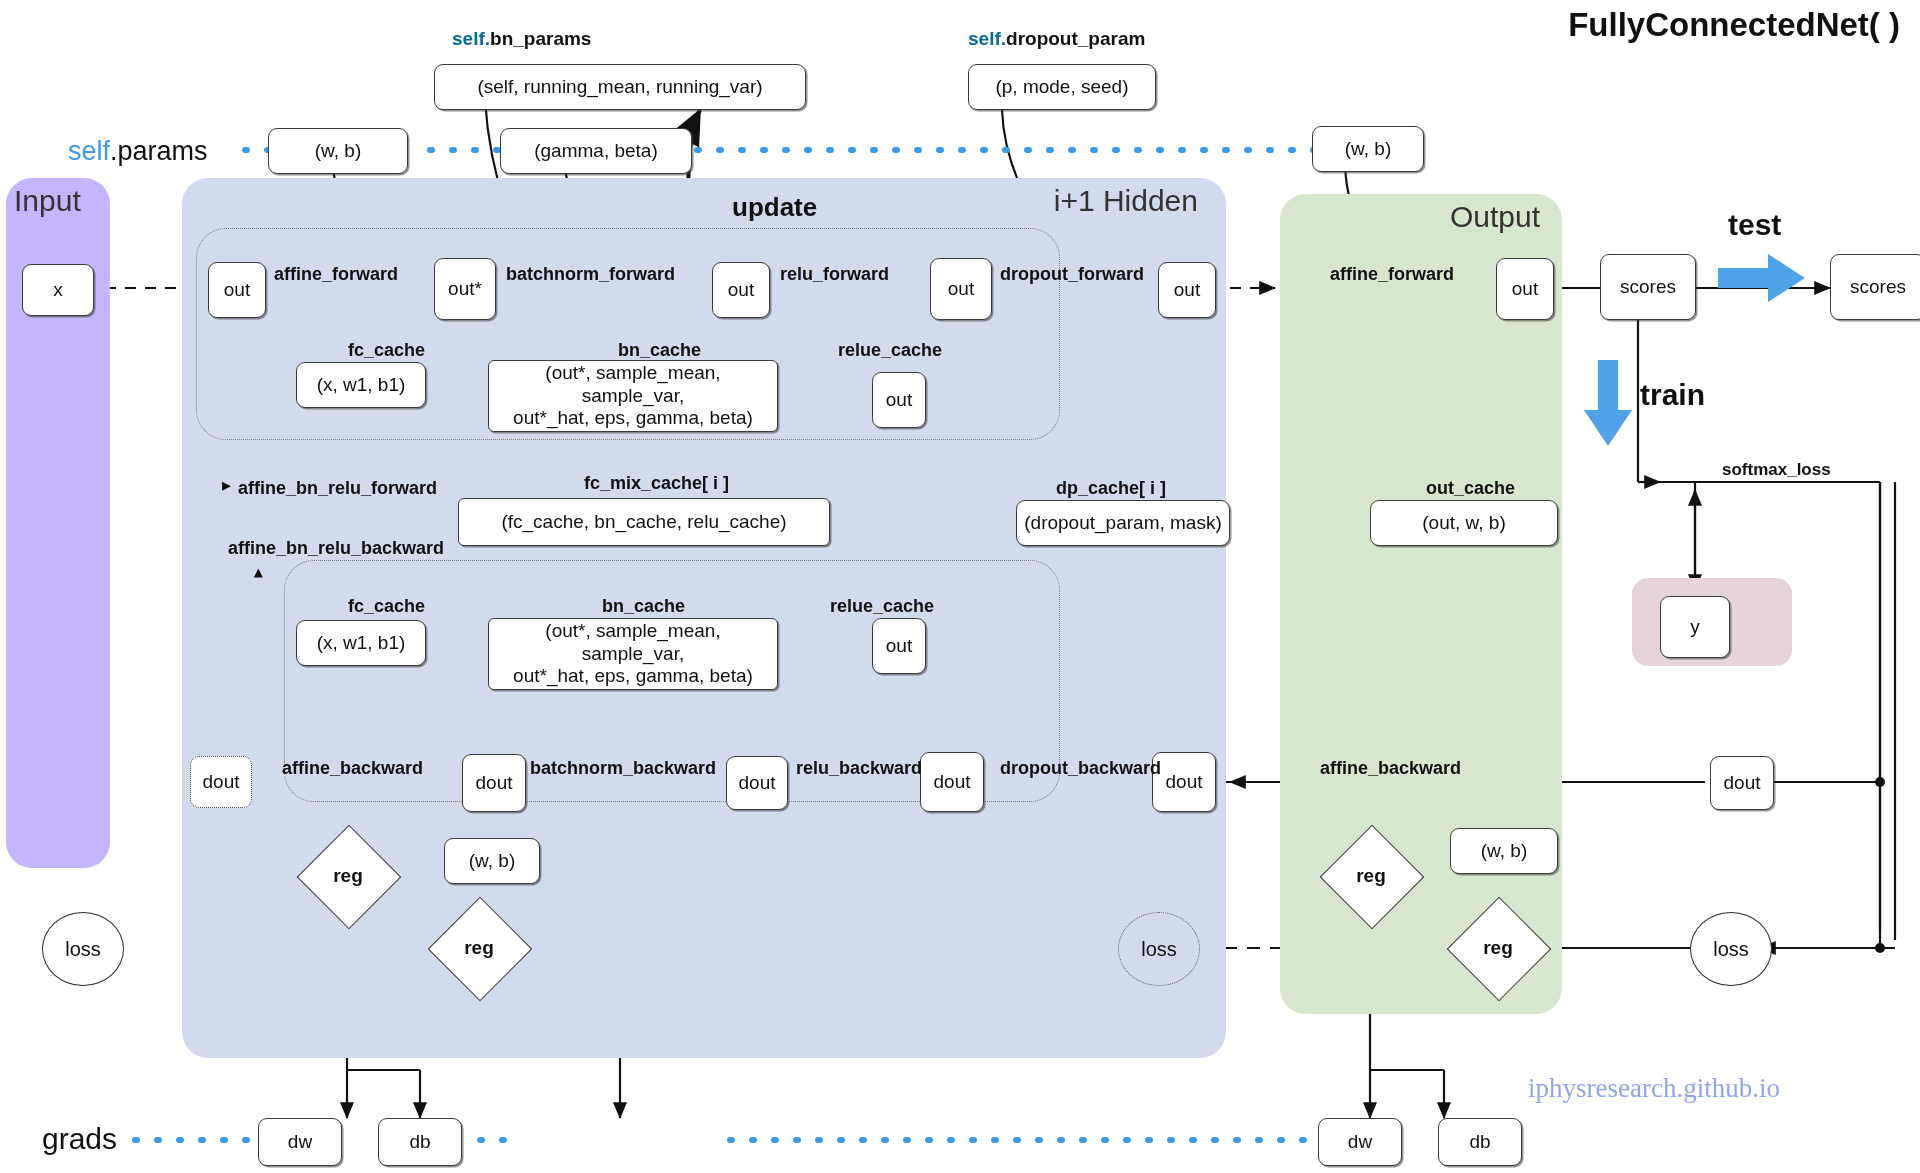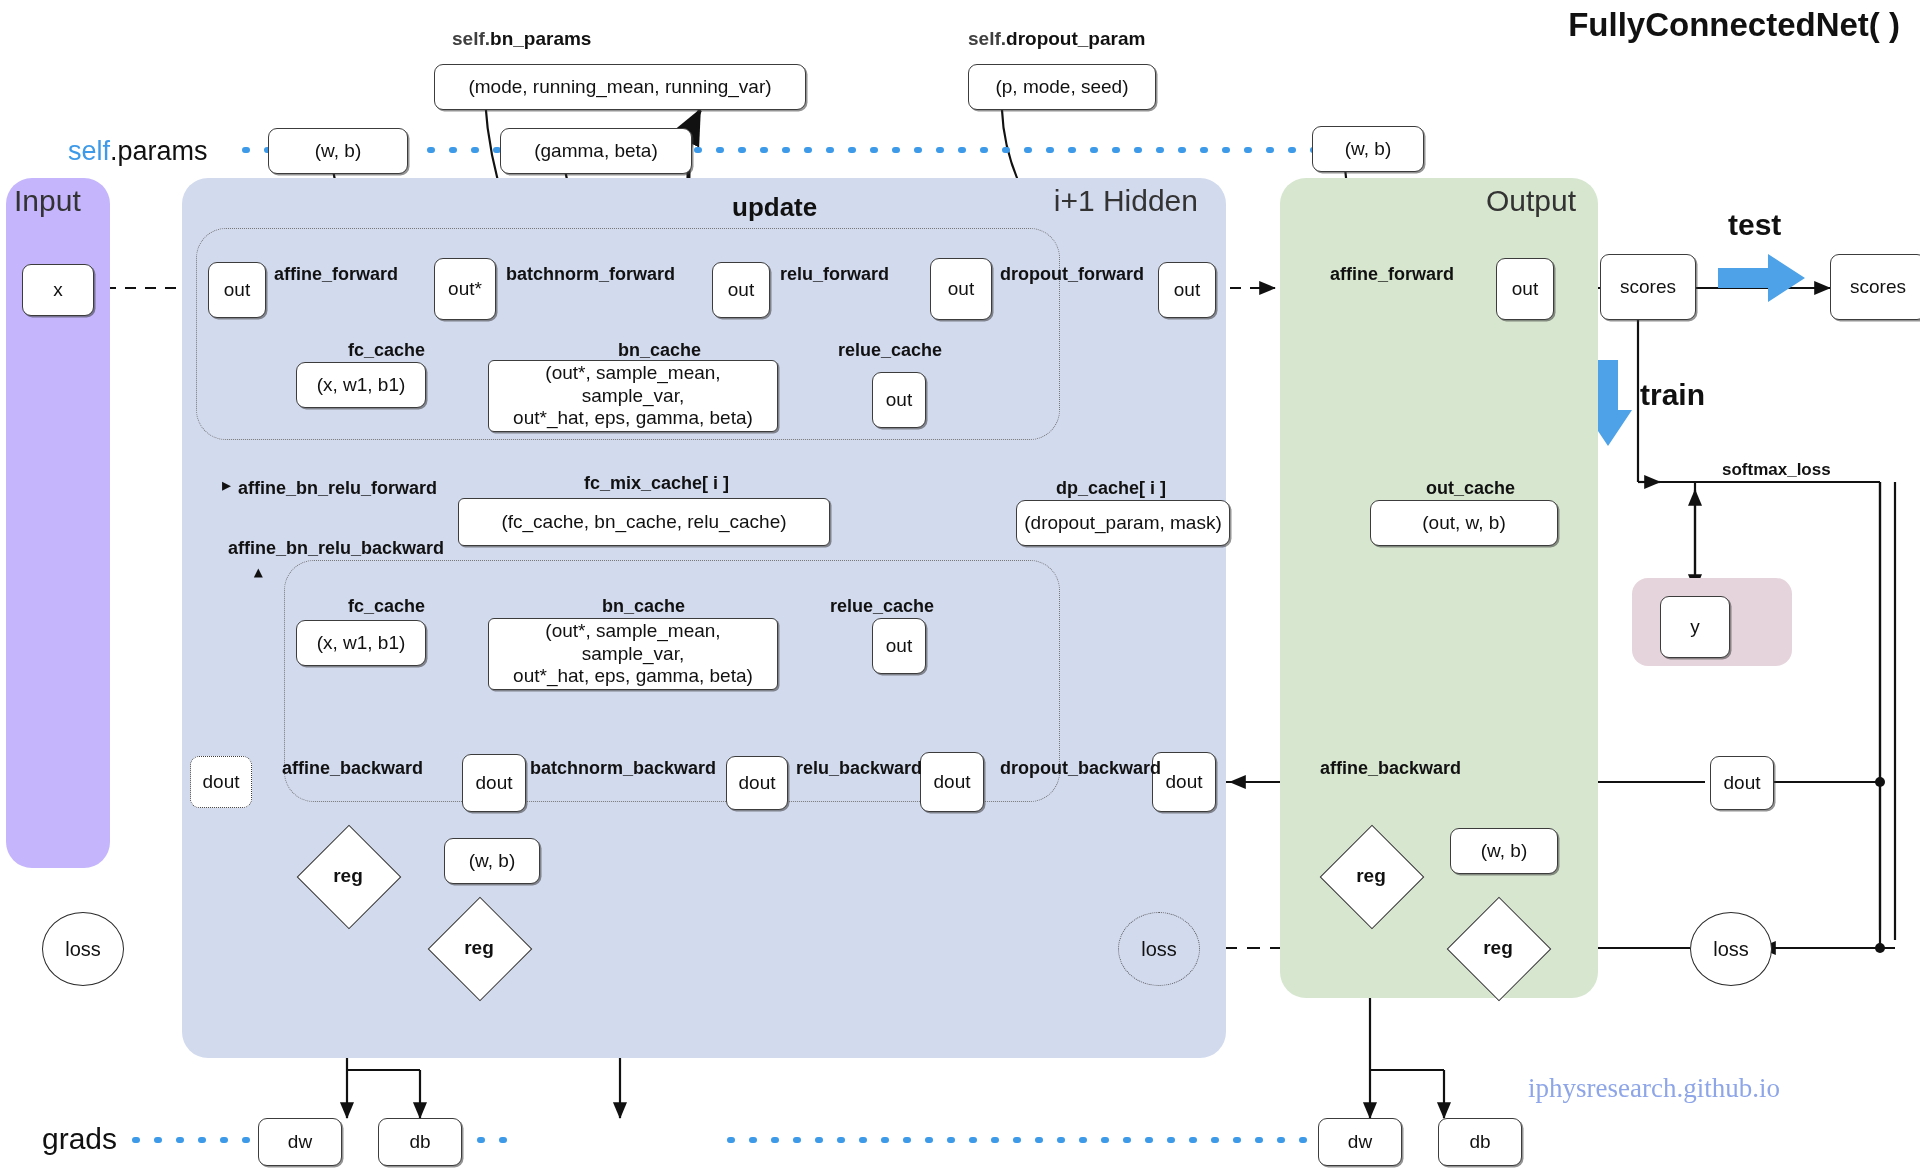--- a/index.html
+++ b/index.html
@@ -37,21 +37,21 @@
 
   
   .lbl{position:absolute;white-space:nowrap;color:#111;}
   .lbl.edge{font-size:18px;font-weight:bold;}
   .lbl.cache{font-size:18px;font-weight:bold;margin-left:48px;}
   .lbl.small{font-size:17px;font-weight:bold;}
   .lbl.big{font-size:26px;font-weight:bold;}
   .lbl.huge{font-size:30px;font-weight:bold;}
   .lbl.title{font-size:33px;font-weight:bold;}
   .lbl.self{font-size:19px;font-weight:bold;}
-  .lbl.self .k{color:#404040;}
+  .lbl.self .k{color:#0369a1;}
   .lbl.paramsline{font-size:27px;}
   .lbl.paramsline .k{color:#3d9ae8;}
   .lbl.watermark{font-family:"Liberation Serif",serif;font-size:27px;color:#8ea6e8;}
 
   
   .group-outline{position:absolute;border:1.4px dotted #777;border-radius:30px;
                  background:transparent;pointer-events:none;}
 </style>
 </head>
 <body>
@@ -216,21 +216,21 @@
   </svg>
 
   <div class="region" id="region-input" style="left:6px;top:178px;width:104px;height:690px;">
     <div class="region-title" style="left:8px;top:6px;">Input</div>
   </div>
 
   <div class="region" id="region-hidden" style="left:182px;top:178px;width:1044px;height:880px;">
     <div class="region-title" style="right:28px;top:6px;">i+1 Hidden</div>
   </div>
 
-  <div class="region" id="region-output" style="left:1280px;top:178px;width:282px;height:820px;padding-left:36px;">
+  <div class="region" id="region-output" style="left:1280px;top:194px;width:282px;height:820px;">
     <div class="region-title" style="right:22px;top:6px;">Output</div>
   </div>
 
   <div class="region" style="left:1632px;top:578px;width:160px;height:88px;background:#e6d4dc;border-radius:16px;"></div>
 
   <div class="group-outline" style="left:196px;top:228px;width:862px;height:210px;"></div>
   <div class="group-outline" style="left:284px;top:560px;width:774px;height:240px;"></div>
 
   <div class="lbl title" style="right:20px;top:6px;">FullyConnectedNet( )</div>
   <div class="lbl watermark" style="left:1528px;top:1073px;">iphysresearch.github.io</div>
@@ -245,21 +245,21 @@
   <div class="lbl huge" style="left:1728px;top:208px;text-align:center;">test</div>
   <div class="lbl huge" style="left:1640px;top:378px;">train</div>
   <div class="lbl small" style="left:1722px;top:460px;">softmax_loss</div>
 
   <div class="lbl edge" style="left:238px;top:478px;">affine_bn_relu_forward</div>
   <div class="lbl edge" style="left:228px;top:538px;">affine_bn_relu_backward</div>
 
   <div class="lbl" style="left:222px;top:474px;font-size:18px;">▸</div>
   <div class="lbl" style="left:252px;top:562px;font-size:18px;transform:rotate(-90deg);">▸</div>
 
-  <div class="node" style="left:434px;top:64px;width:372px;height:46px;">(mode, running_mean, running_var)</div>
+  <div class="node" style="left:434px;top:64px;width:372px;height:46px;">(self, running_mean, running_var)</div>
   <div class="node" style="left:968px;top:64px;width:188px;height:46px;">(p, mode, seed)</div>
   <div class="node" style="left:268px;top:128px;width:140px;height:46px;">(w, b)</div>
   <div class="node" style="left:500px;top:128px;width:192px;height:46px;">(gamma, beta)</div>
   <div class="node" style="left:1312px;top:126px;width:112px;height:46px;">(w, b)</div>
 
   <div class="node" style="left:22px;top:264px;width:72px;height:52px;">x</div>
 
   <div class="node" style="left:208px;top:262px;width:58px;height:56px;">out</div>
   <div class="node" style="left:434px;top:258px;width:62px;height:62px;">out*</div>
   <div class="node" style="left:712px;top:262px;width:58px;height:56px;">out</div>

